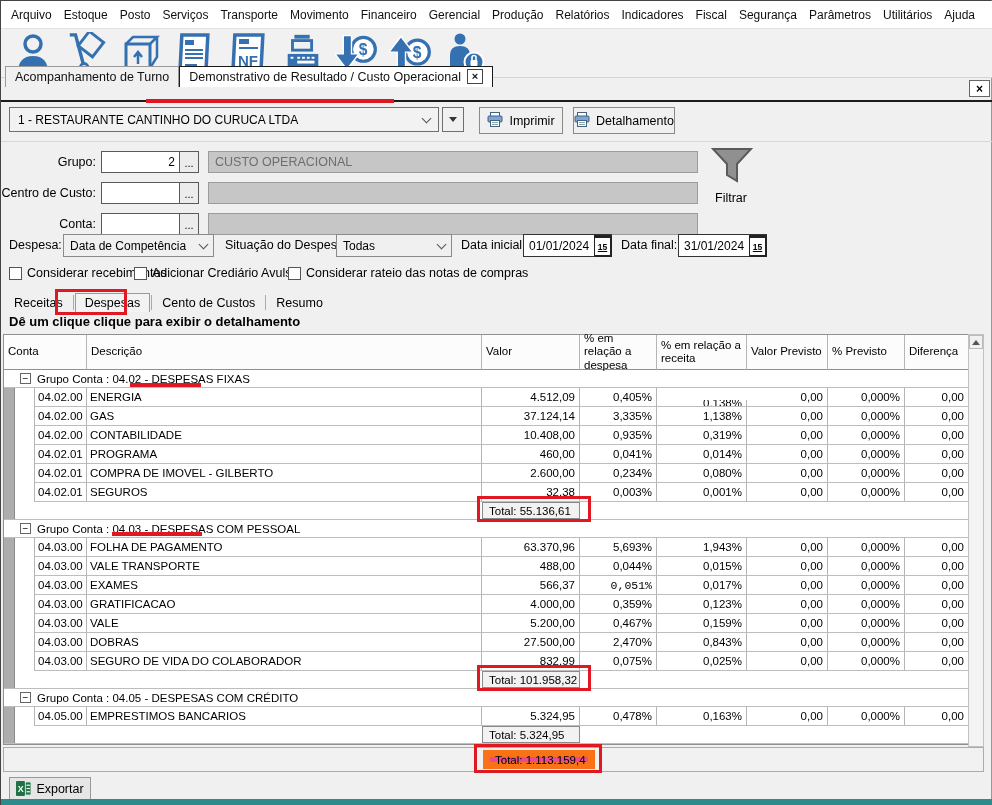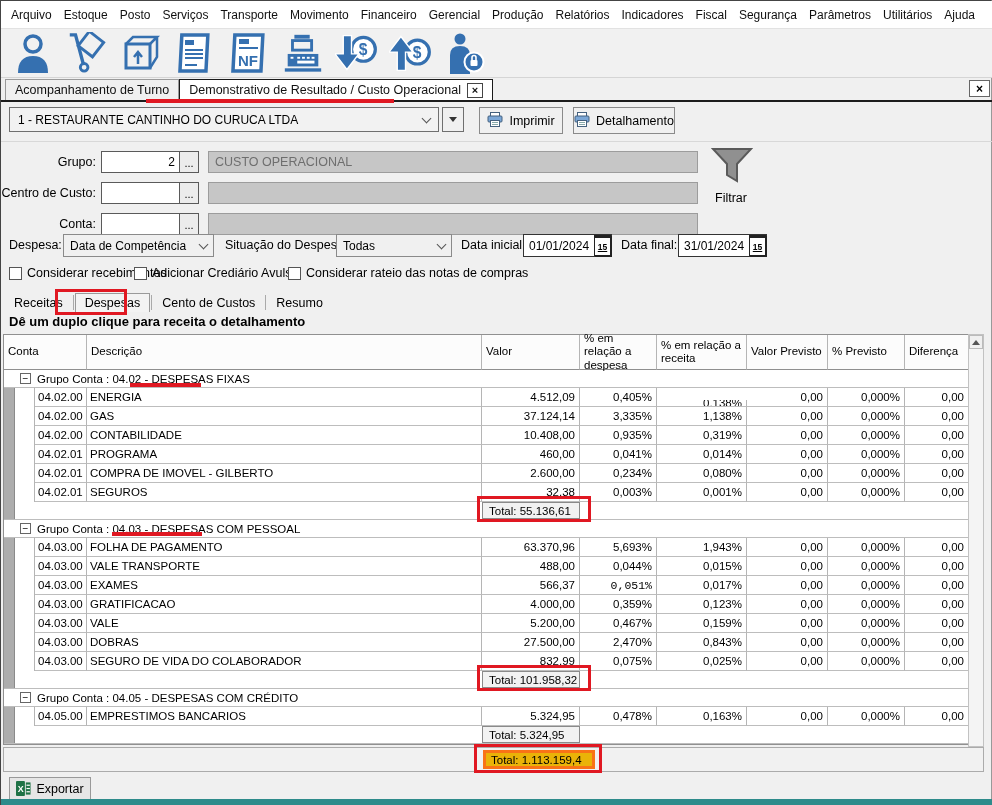--- a/index.html
+++ b/index.html
@@ -7,21 +7,21 @@
 body{font-family:"Liberation Sans",sans-serif;background:#f0f0f0;overflow:hidden}
 #win{position:relative;width:992px;height:805px;background:#f0f0f0;border-top:1px solid #444;border-left:1px solid #444;border-right:1px solid #999}
 .abs{position:absolute}
 
 #menubar{position:absolute;left:0;top:0;width:992px;height:28px;background:#fff;display:flex;align-items:center;padding-left:4px;border-bottom:1px solid #e2e2e2;white-space:nowrap}
 .menu-item{padding:0 6px;font-size:12px;color:#101010;cursor:default}
 
 #toolbar{position:absolute;left:0;top:28px;width:992px;height:49px;background:#f1f1f1;display:flex;align-items:center;gap:10px;padding-left:10px;border-bottom:1px solid #d5d5d5}
 .tool-icon{width:44px;height:44px;display:flex;align-items:center;justify-content:center;color:var(--icon-blue)}
 
-#tabbar{position:absolute;left:4px;top:78px;height:22px;display:flex;align-items:flex-start}
+#tabbar{position:absolute;left:4px;top:64px;height:22px;display:flex;align-items:center}
 .tab{height:21px;padding:0 9px;font-size:12.5px;display:flex;align-items:center;gap:6px;background:#f0f0f0;border:1px solid #9a9a9a;border-bottom:none;color:#111}
 .tab.active{background:#fff;border:1px solid #1a1a1a;border-bottom:none;font-weight:400}
 .tabclose{width:16px;height:15px;border:1px solid #444;background:#fff;font-size:11px;font-weight:bold;display:flex;align-items:center;justify-content:center;line-height:1}
 #tabline{position:absolute;left:0;top:99px;width:992px;height:2px;background:#1c1c1c}
 #win-close{position:absolute;left:968px;top:79px;width:21px;height:17px;border:1px solid #666;background:#fff;display:flex;align-items:center;justify-content:center;font-size:12px;font-weight:bold}
 
 #company-combo{position:absolute;left:8px;top:106px;width:430px;height:25px;background:#f2f2f2;border:1px solid #6f6f6f;display:flex;align-items:center;justify-content:space-between;padding:0 8px;font-size:12px}
 .chev{width:7px;height:7px;border:solid #555;border-width:0 1.5px 1.5px 0;transform:rotate(45deg);margin-top:-3px}
 #dropbtn{position:absolute;left:441px;top:106px;width:22px;height:25px;background:#f0f0f0;border:1px solid #6f6f6f;display:flex;align-items:center;justify-content:center}
 .tri-down{width:0;height:0;border-left:4px solid transparent;border-right:4px solid transparent;border-top:5px solid #333}
@@ -65,21 +65,21 @@
 .tspacer{width:467px;flex:none}
 .tspacer2{flex:1}
 .totalbox{width:98px;flex:none;border:1px solid #8a8a8a;background:#f2f2f2;font-size:11.5px;display:flex;align-items:center;padding-left:6px;white-space:nowrap}
 
 #vscroll{position:absolute;left:967px;top:333px;width:16px;height:413px;background:#f4f4f4;border:1px solid #c2c2c2}
 .sbtn{width:14px;height:14px;background:#f0f0f0;border:1px solid #bbb;display:flex;align-items:center;justify-content:center}
 #sdown{position:absolute;left:967px;top:752px;width:16px;height:17px;background:#f0f0f0;border:1px solid #bbb;display:flex;align-items:center;justify-content:center}
 .tri-down2{width:0;height:0;border-left:4px solid transparent;border-right:4px solid transparent;border-top:5px solid #555}
 
 #footer{position:absolute;left:2px;top:746px;width:981px;height:25px;background:#f1f1f1;border:1px solid #ababab}
-#grandbox{position:absolute;left:479px;top:2px;width:112px;height:19px;border:3px solid #f97316;background:#eab308;font-size:11.5px;display:flex;align-items:center;padding-left:5px;white-space:nowrap}
+#grandbox{position:absolute;left:479px;top:2px;width:112px;height:19px;border:7px solid #f97316;background:#ec4899;font-size:11.5px;display:flex;align-items:center;padding-left:5px;white-space:nowrap}
 #exportbtn{position:absolute;left:8px;top:776px;width:82px;height:23px;background:#e6e6e6;border:1px solid #999;display:flex;align-items:center;justify-content:center;gap:5px;font-size:12.5px}
 .excel-icon{color:var(--excel-green);display:flex}
 #tealstrip{position:absolute;left:0;top:798px;width:992px;height:7px;background:var(--teal-strip)}
 
 .annot{position:absolute;border:3px solid var(--annotation-red);z-index:50;pointer-events:none}
 .annot-line{position:absolute;background:var(--annotation-red);z-index:50;pointer-events:none;height:4px}
 </style>
 </head>
 <body>
 
@@ -274,21 +274,21 @@
 
   <div id="subtabs">
       <span class="subtab">Receitas</span>
       <span class="subsep"></span>
       <span class="subtab active">Despesas</span>
       <span class="subsep"></span>
       <span class="subtab">Cento de Custos</span>
       <span class="subsep"></span>
       <span class="subtab">Resumo</span>
     </div>
-  <div id="hint">Dê um duplo clique para receita o detalhamento</div>
+  <div id="hint">Dê um clique clique para exibir o detalhamento</div>
 
   <div id="table">
       <div class="tr thead">
         <div class="th" style="width: 83px;">Conta</div>
         <div class="th" style="width: 395px;">Descrição</div>
         <div class="th" style="width: 98px;">Valor</div>
         <div class="th" style="width: 77px;">% em relação a despesa</div>
         <div class="th" style="width: 90px;">% em relação a receita</div>
         <div class="th" style="width: 81px;">Valor Previsto</div>
         <div class="th" style="width: 77px;">% Previsto</div>

